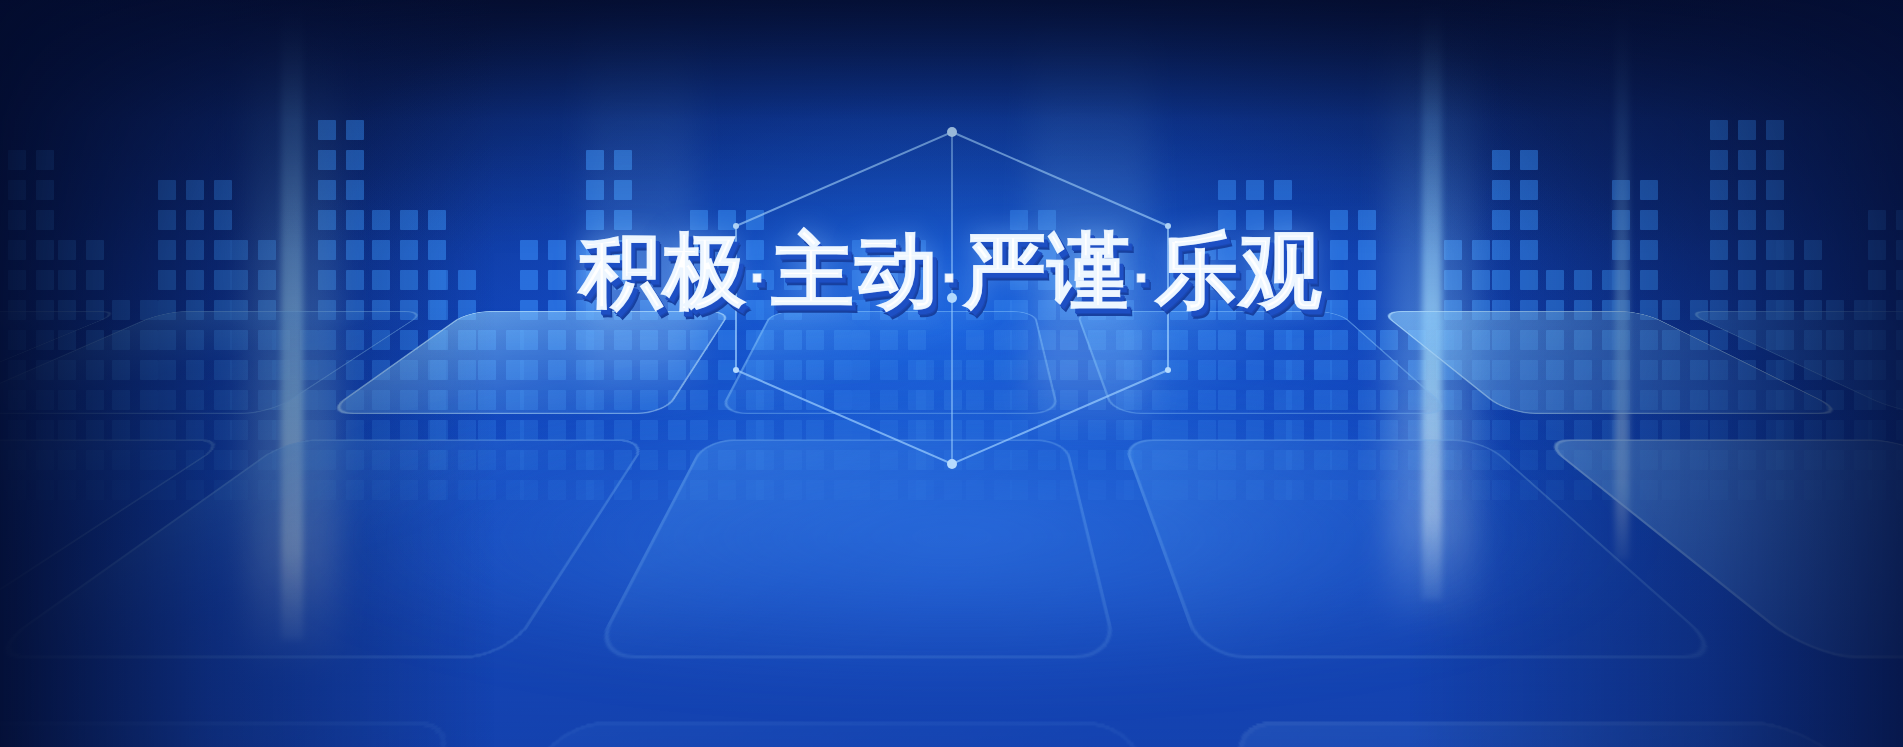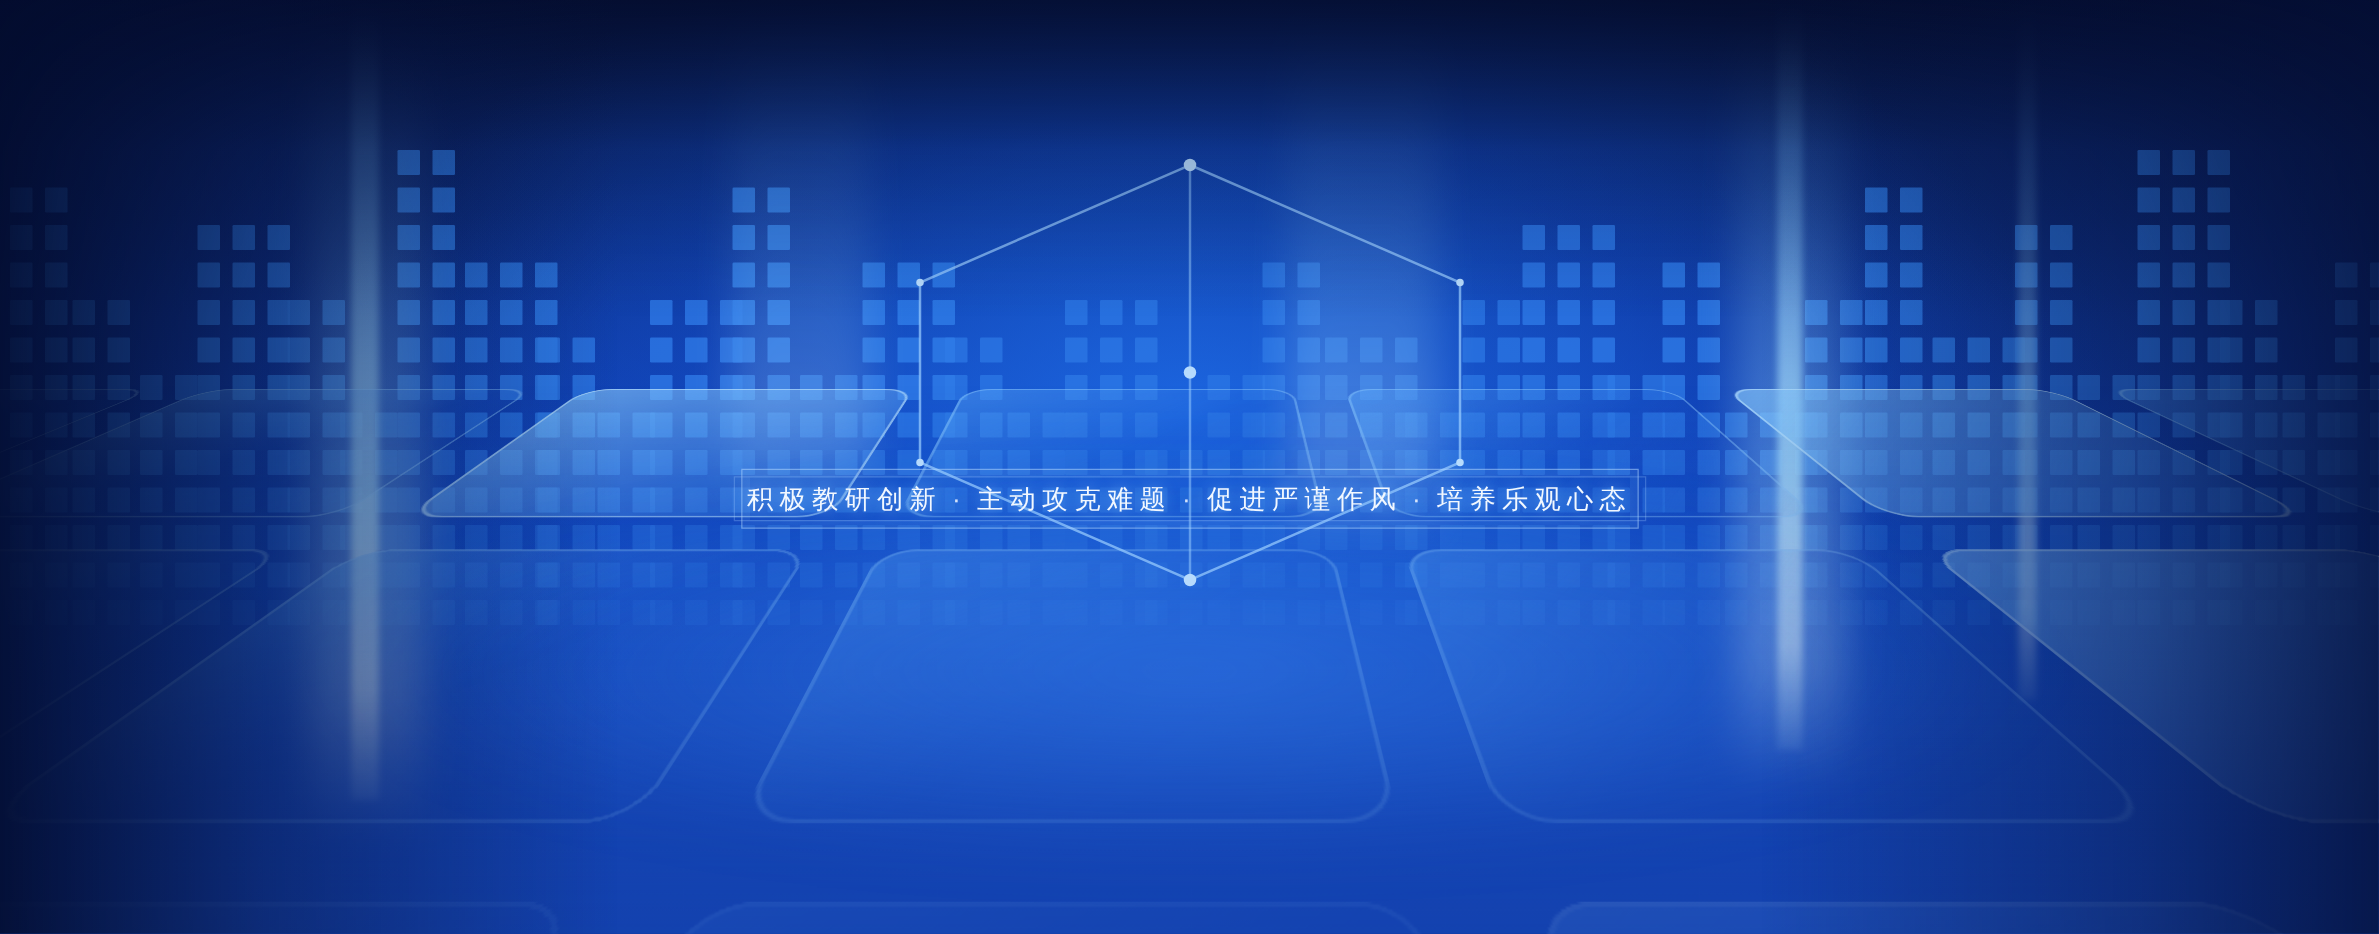--- a/index.html
+++ b/index.html
@@ -1583,22 +1583,20 @@
       <circle cx="446" cy="108" r="3" fill="#bfe2ff"></circle>
       <circle cx="14" cy="252" r="3" fill="#bfe2ff"></circle>
       <circle cx="446" cy="252" r="3" fill="#bfe2ff"></circle>
     </svg>
   </div>
 
   <div class="vignette"></div>
 
   <div class="content">
 
-
-
-    <div class="tag-bar">
-      <div class="tag-text">
-        <span>积极教研创新</span><span class="tag-sep">·</span><span>主动攻克难题</span><span class="tag-sep">·</span><span>促进严谨作风</span><span class="tag-sep">·</span><span>培养乐观心态</span>
-      </div>
-    </div>
+    <h1 class="title-row">
+      <span>积极</span><span class="dot">·</span><span>主动</span><span class="dot">·</span><span>严谨</span><span class="dot">·</span><span>乐观</span>
+    </h1>
+
+
 
   </div>
 </div>
 
 </body></html>

